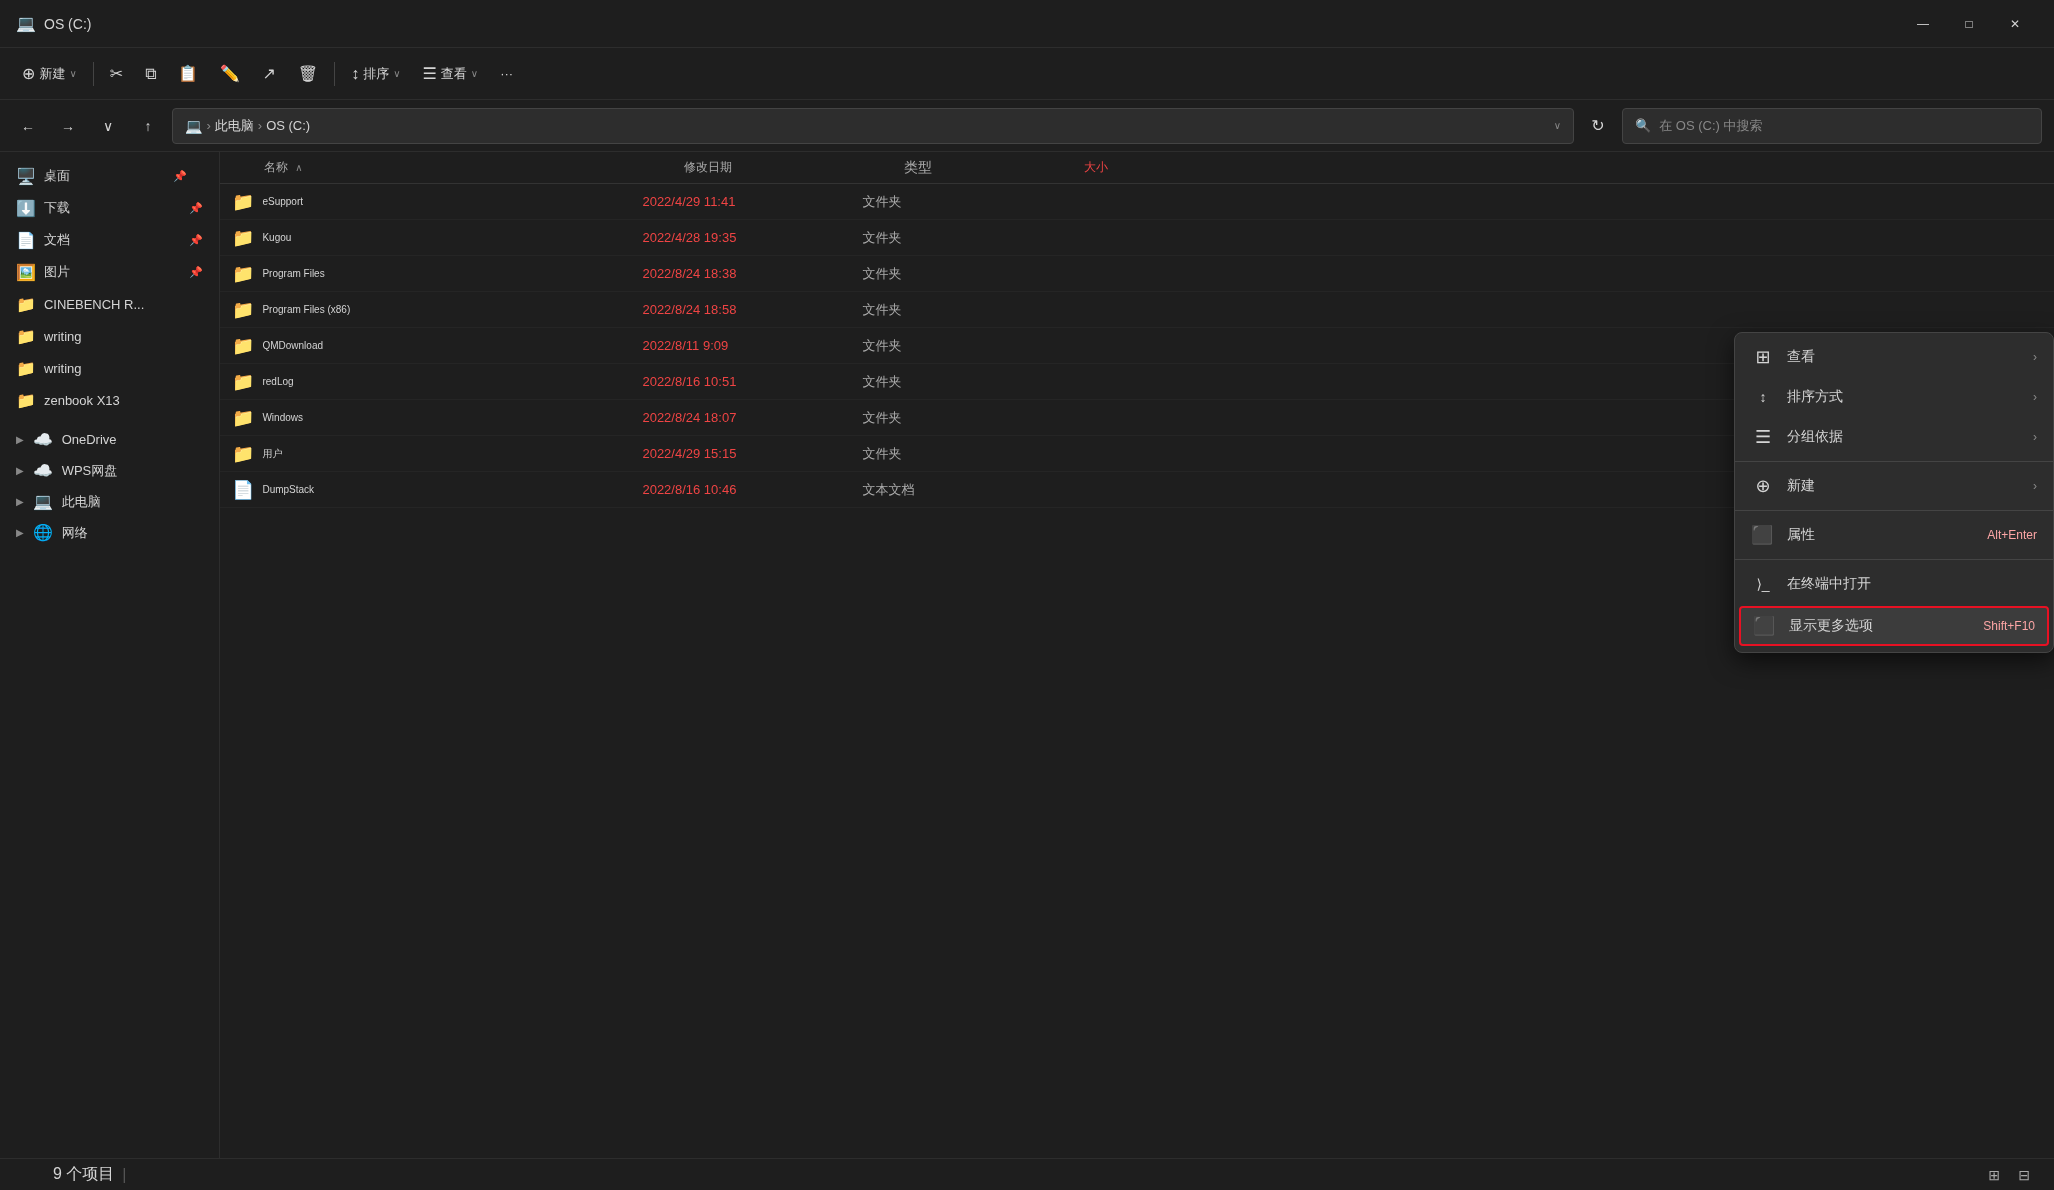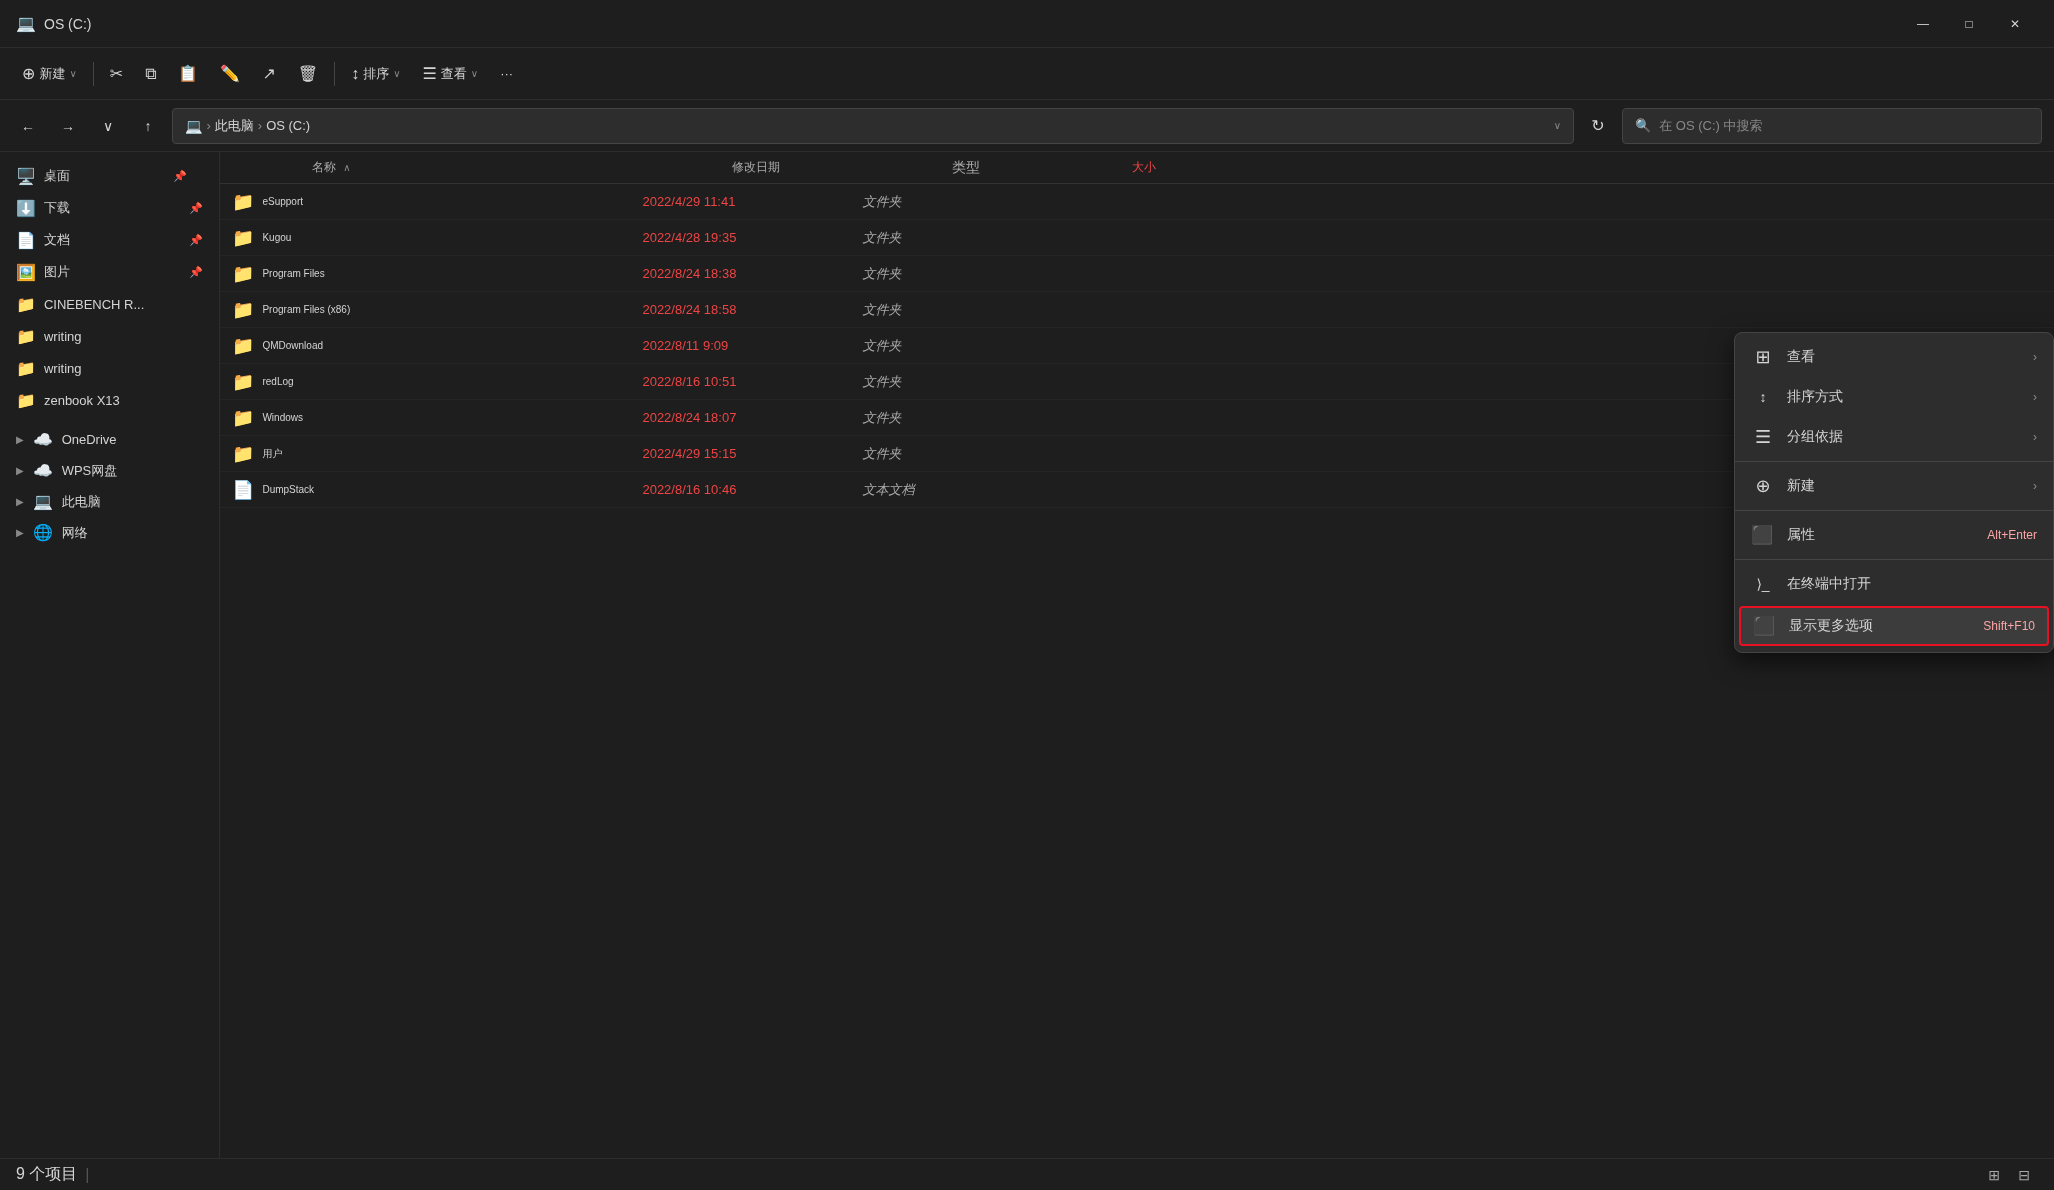--- a/index.html
+++ b/index.html
@@ -212,21 +212,21 @@
     
     .col-header {
       display: flex;
       align-items: center;
       height: 32px;
       border-bottom: 1px solid #333;
       padding: 0 12px;
       flex-shrink: 0;
       background: #1e1e1e;
     }
-    .col-name { width: 420px; font-size: 12px; color: #aaa; margin-left: 48px; }
+    .col-name { width: 420px; font-size: 12px; color: #aaa; }
     .col-date { width: 220px; font-size: 12px; color: #aaa; }
     .col-type { width: 180px; font-size: 14px; color: #aaa; }
     .col-size { width: 120px; font-size: 12px; color: #ef4444; }
     .col-sort-arrow { font-size: 10px; color: #888; margin-left: 4px; }
 
     
     .file-list {
       flex: 1;
       overflow-y: auto;
     }
@@ -234,21 +234,21 @@
       display: flex;
       align-items: center;
       height: 36px;
       padding: 0 12px;
       cursor: pointer;
       border-bottom: 1px solid #252525;
     }
     .file-icon { font-size: 18px; margin-right: 8px; }
     .file-name { width: 380px; font-size: 10px; color: #d4d4d4; }
     .file-date { width: 220px; font-size: 13px; color: #ef4444; }
-    .file-type { width: 180px; font-size: 13px; color: #aaa; font-style: italic; }
+    .file-type { width: 180px; font-size: 13px; color: #aaa; }
     .file-size { width: 120px; font-size: 13px; color: #aaa; }
 
     
     .status-bar {
       background: #1e1e1e;
       height: 32px;
       display: flex;
       align-items: center;
       padding: 0 16px;
       border-top: 1px solid #2d2d2d;
@@ -587,21 +587,21 @@
         <span class="cm-icon">⬛</span>
         <span class="cm-label">显示更多选项</span>
         <span style="flex:1"></span>
         <span class="cm-shortcut">Shift+F10</span>
       </div>
     </div>
   </div>
 </div>
 
 <div class="status-bar">
-  <div style="display:flex;align-items:center;gap:8px;">
+  <div style="display:flex;align-items:center;gap:8px;margin-left:37px;">
     <span>9 个项目</span>
     <span style="color:#555;">|</span>
   </div>
   <div class="view-btns">
     <button class="view-btn">⊞</button>
     <button class="view-btn">⊟</button>
   </div>
 </div>
 
 </body></html>

